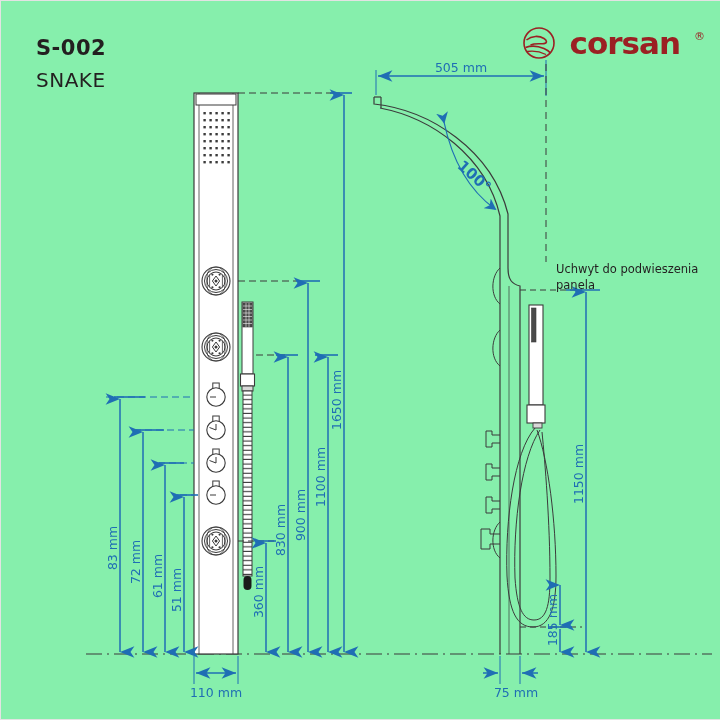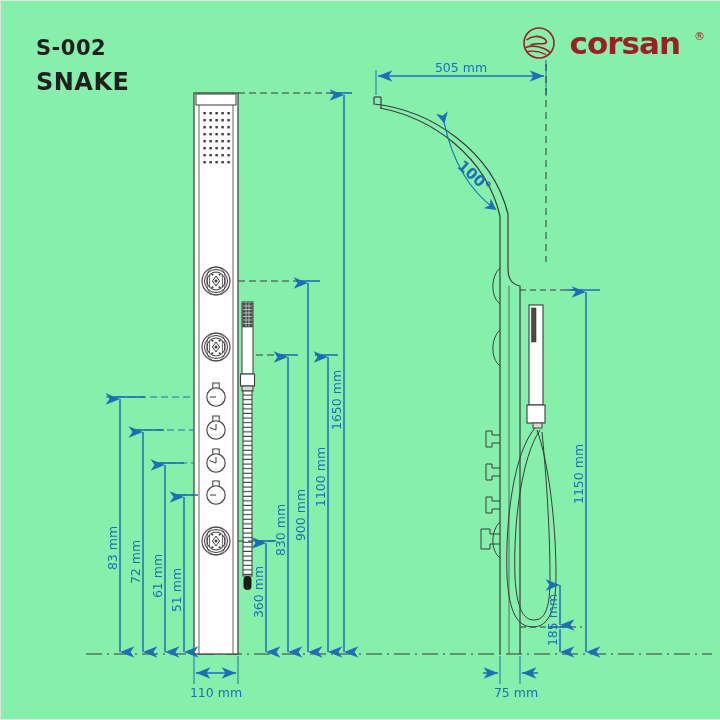--- a/index.html
+++ b/index.html
@@ -1,21 +1,21 @@
 <!DOCTYPE html>
 <html><head>
 <meta charset="utf-8">
 <style>
   html,body{margin:0;padding:0;background:#ffffff;}
   body{width:720px;height:720px;font-family:"DejaVu Sans","Liberation Sans",sans-serif;}
   #stage{position:relative;width:720px;height:720px;overflow:hidden;background:#86efac;padding-left:19px;}
   #frame{position:absolute;inset:0;border:1px solid #e3e3e3;box-sizing:border-box;}
   .ttl{position:absolute;left:36px;color:#231f20;letter-spacing:.5px;}
   #title-code{top:36px;font-size:21px;font-weight:bold;}
-  #title-name{top:68px;font-size:24px;font-weight:bold;}
+  #title-name{top:68px;font-size:20px;font-weight:normal;}
   #logo{position:absolute;right:34px;top:26px;display:flex;align-items:center;gap:14px;color:#9b2023;}
   #logo-word{font-size:31px;font-weight:bold;letter-spacing:-1px;line-height:1;}
   #logo-reg{font-size:11px;vertical-align:super;align-self:flex-start;margin-top:4px;}
   svg{position:absolute;left:0;top:0;}
   .note{position:absolute;color:#231f20;font-size:11.5px;line-height:1.35;}
   #note-top{left:556px;top:262px;width:150px;}
   #note-bottom{left:592px;top:568px;width:110px;}
 </style>
 </head>
 <body>
@@ -305,13 +305,14 @@
 
     <g stroke="#1f6eb4" fill="none">
       <line x1="500" y1="656" x2="500" y2="684" stroke-width="1"></line>
       <line x1="520" y1="656" x2="520" y2="684" stroke-width="1"></line>
       <line x1="483" y1="673" x2="498" y2="673" stroke-width="1.5" marker-end="url(#ar-rt)"></line>
       <line x1="522" y1="673" x2="538" y2="673" stroke-width="1.5" marker-start="url(#ar-lf)"></line>
     </g>
     <text x="516" y="697" text-anchor="middle" fill="#1f6eb4" font-family="DejaVu Sans, Liberation Sans, sans-serif" font-size="12.5">75 mm</text>
   </svg>
 
+  <div class="note" id="note-top">Uchwyt do podwieszenia panela</div>
 </div>
 
 </body></html>

